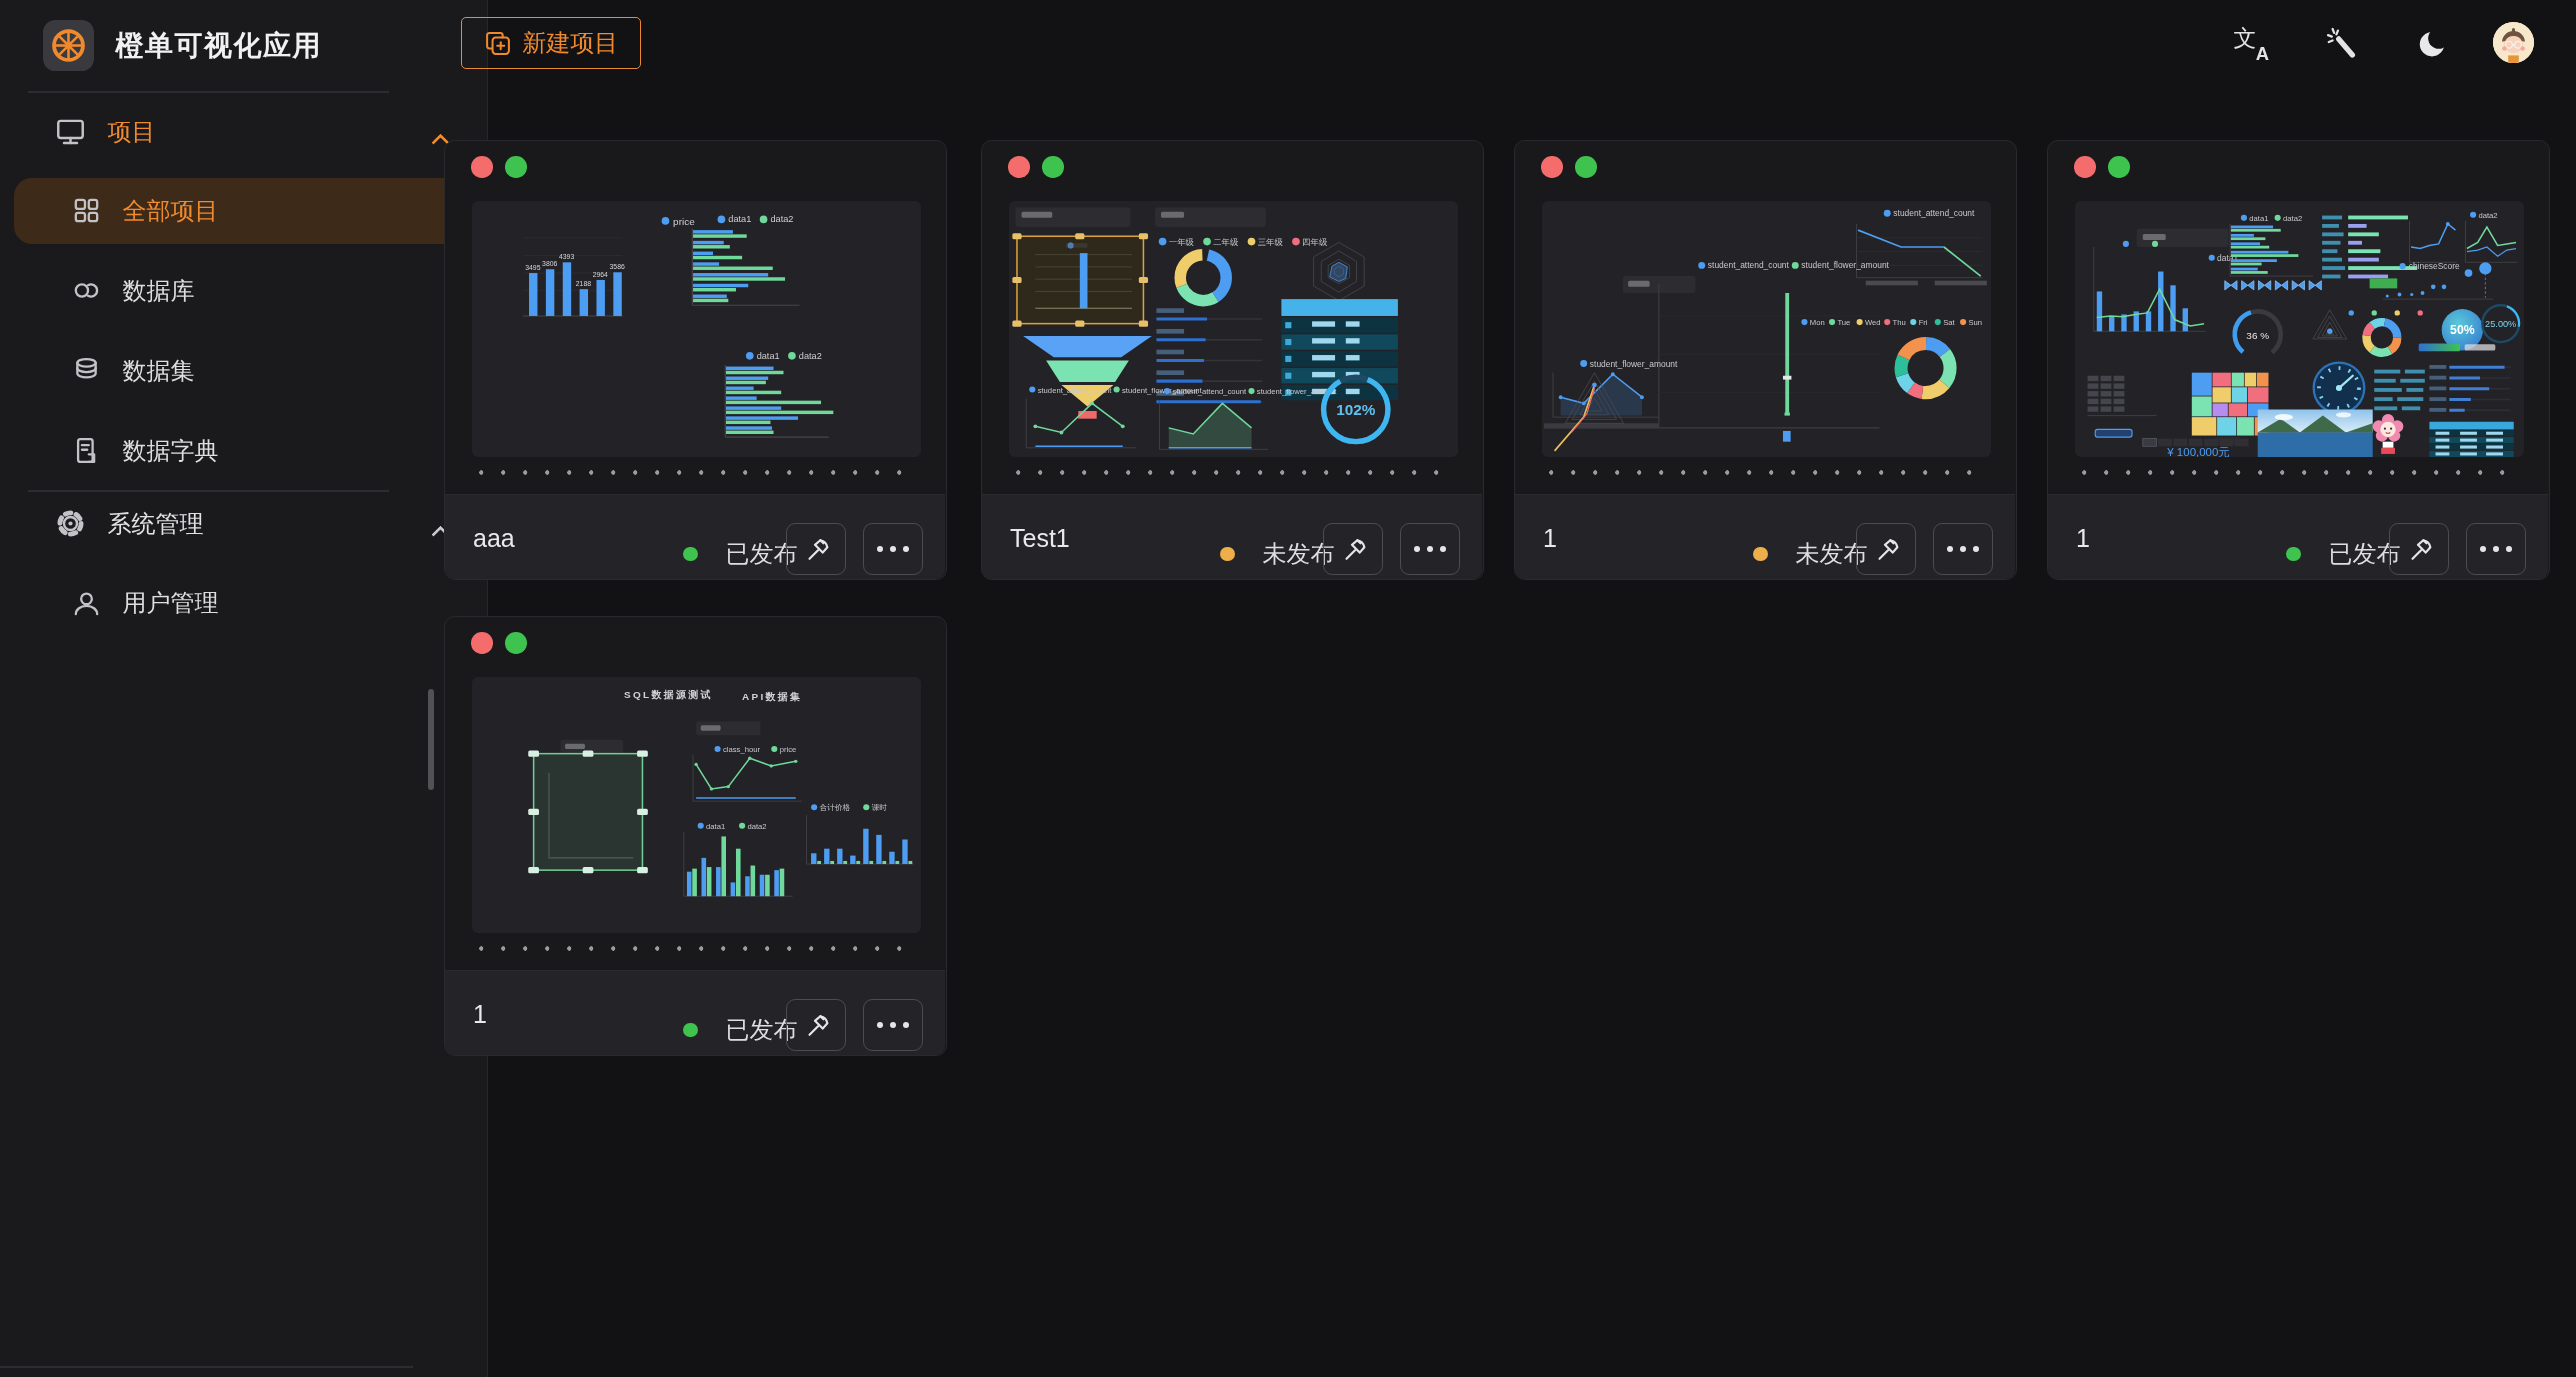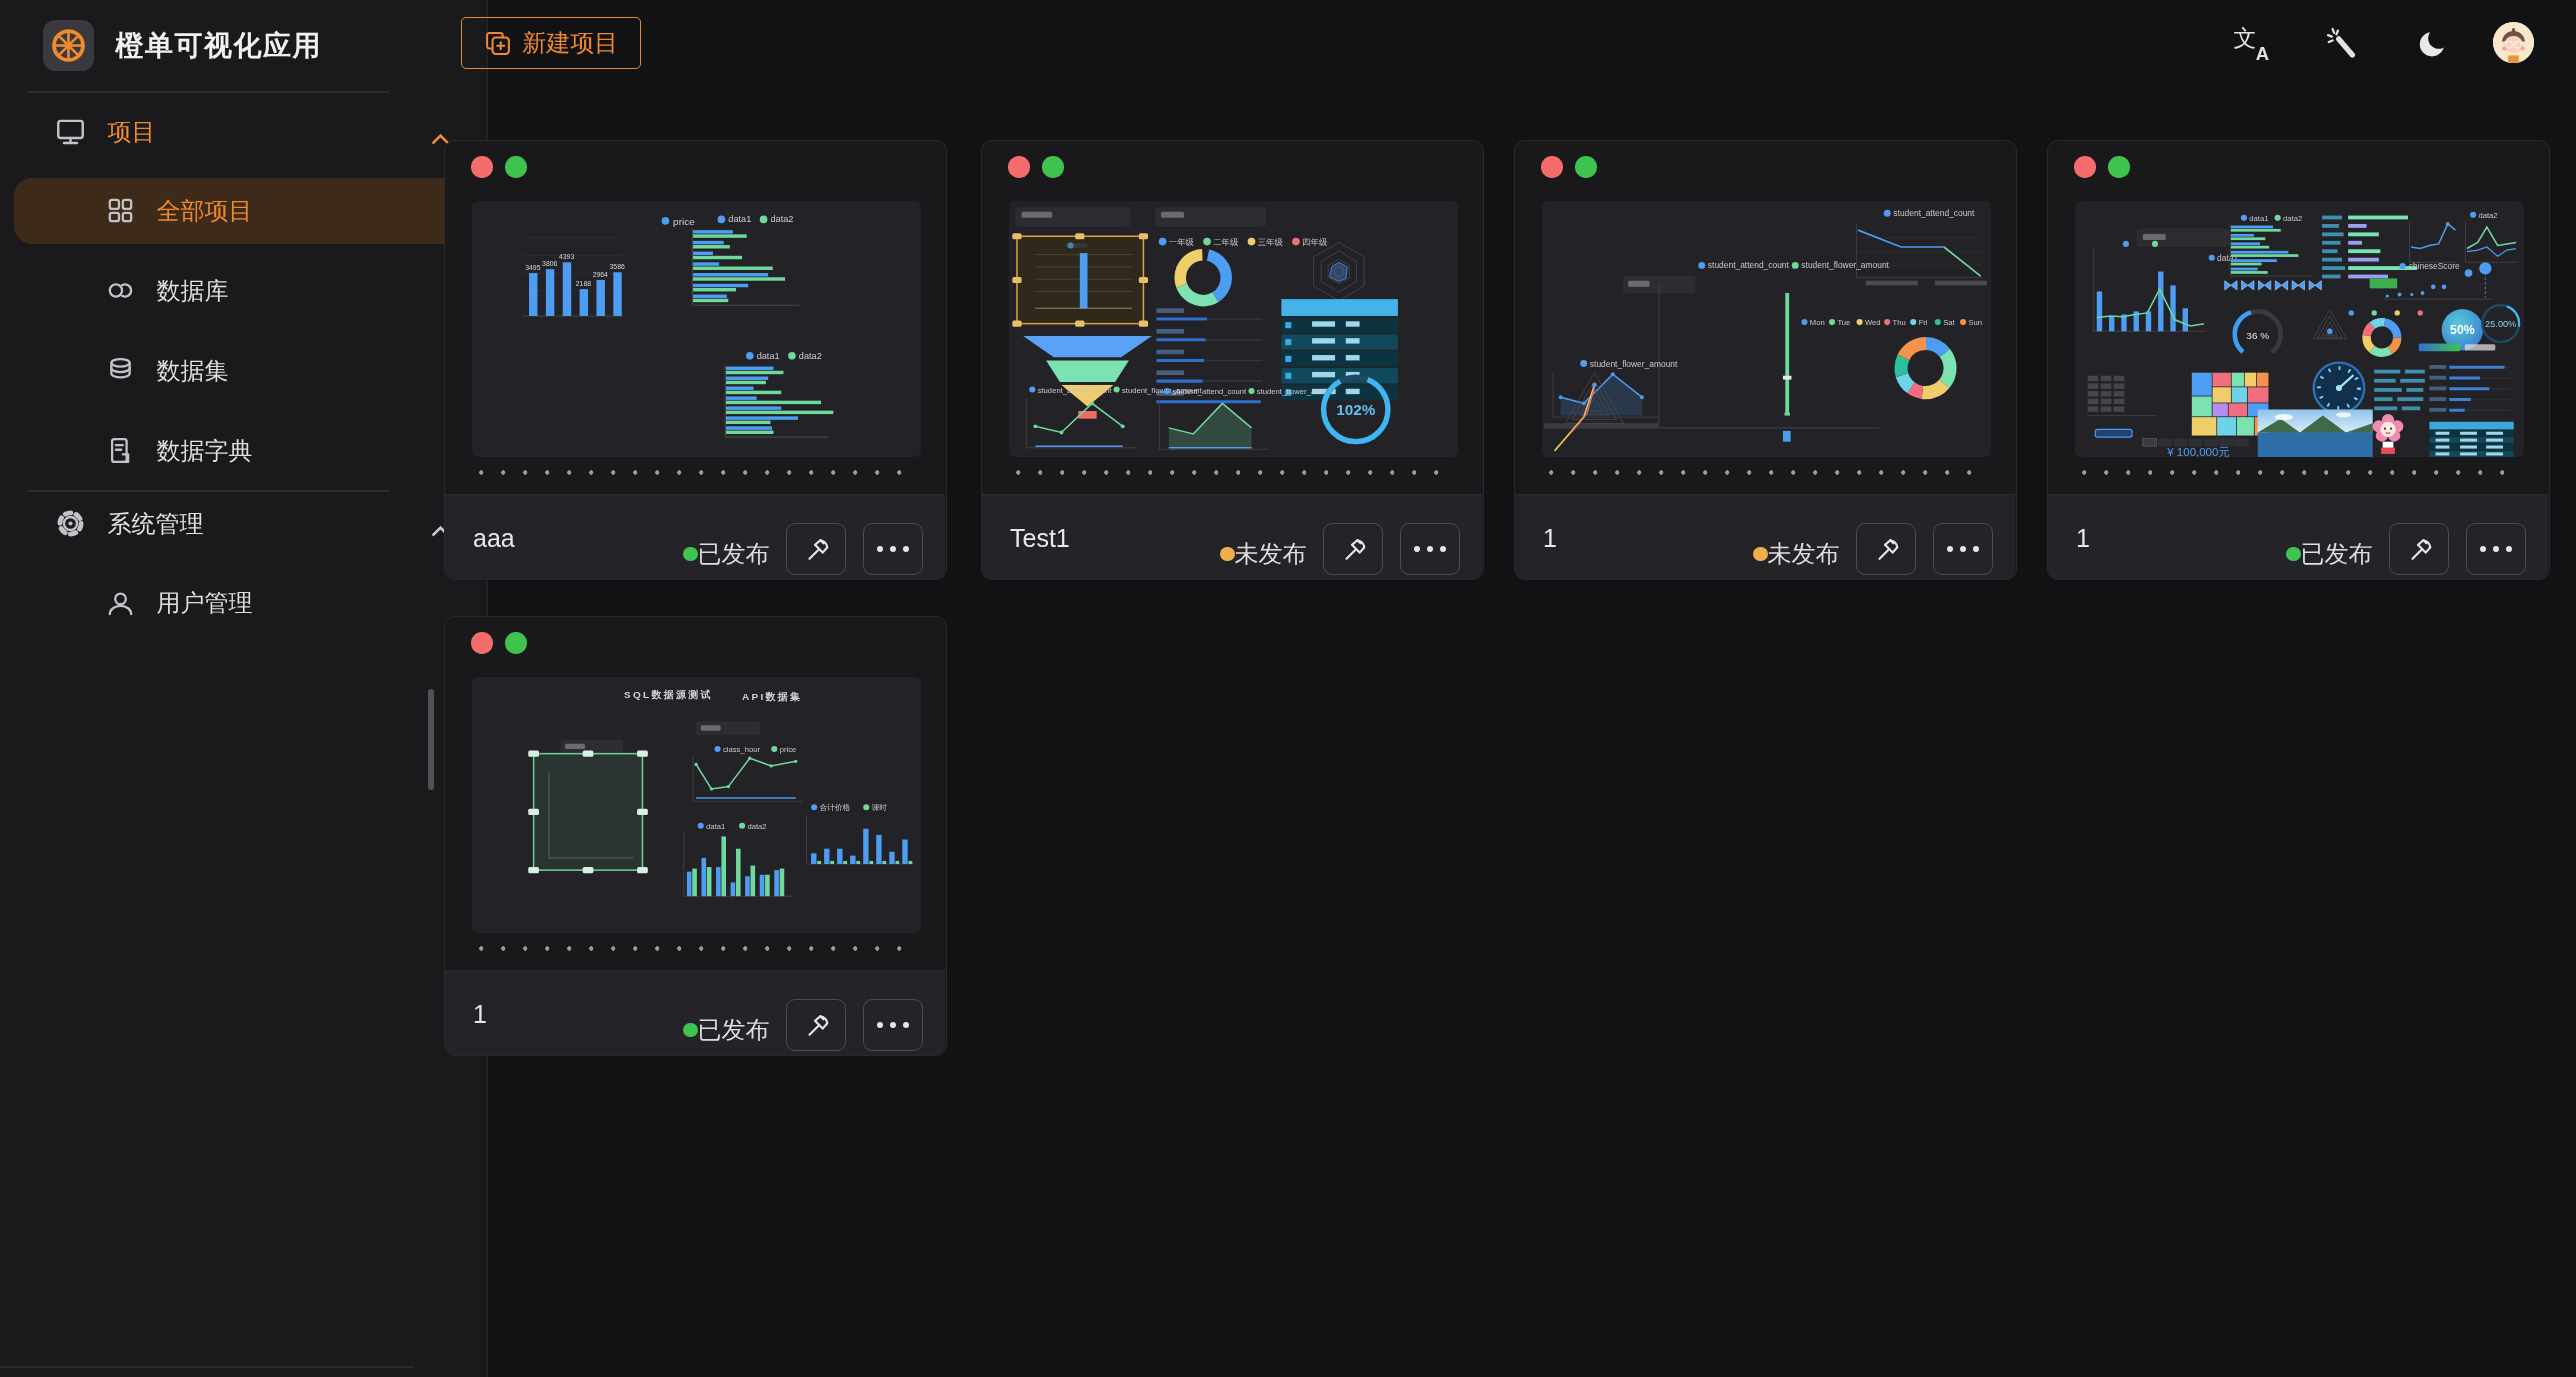--- a/index.html
+++ b/index.html
@@ -10,21 +10,21 @@
   .sidebar { position:absolute; left:0; top:0; width:488px; height:1377px; background:#1a1a1d; border-right:1.5px solid #27272b; }
   .logo-row { height:91px; display:flex; align-items:center; padding-left:43px; }
   .logo-box { width:51px; height:51px; border-radius:12.3px; background:#39393e; display:flex; align-items:center; justify-content:center; }
   .app-title { margin-left:21.5px; font-size:28px; font-weight:bold; color:#f1f1f3; letter-spacing:1.5px; }
   .side-divider { position:absolute; left:28px; width:361px; height:1.5px; background:#2d2d31; }
   .section-row { display:flex; align-items:flex-start; height:48px; margin-top:24.6px; padding-left:55px; position:relative; cursor:pointer; }
   .section-row .sec-label { margin-left:21.5px; font-size:24px; color:#e2e2e5; }
   .section-row.accent .sec-label { color:#f08a2e; }
   .chev { position:absolute; right:40px; top:50%; width:13px; height:13px; border-left:3.1px solid #c9c9cd; border-top:3.1px solid #c9c9cd; transform:translateY(-30%) rotate(45deg); border-radius:1.5px; }
   .chev.orange { border-color:#f08a2e; }
-  .menu-item { display:flex; align-items:center; height:66px; margin:14px 14px 0 14px; padding-left:92px; border-radius:18px; font-size:24px; color:#dededf; cursor:pointer; }
+  .menu-item { display:flex; align-items:center; height:66px; margin:14px 14px 0 14px; padding-left:58px; border-radius:18px; font-size:24px; color:#dededf; cursor:pointer; }
   .menu-item .mi-label { margin-left:21.5px; }
   .menu-item.active { background:#3e2a18; color:#f08a2e; }
   .icon-stroke { stroke:#c2c2c7; stroke-width:3; fill:none; stroke-linecap:round; stroke-linejoin:round; }
   .side-bottom-divider { position:absolute; left:0; top:1366px; width:413px; height:1.5px; background:#2d2d31; }
   .scroll-thumb { position:absolute; left:428px; top:689px; width:6.1px; height:101px; border-radius:3.1px; background:#515156; }
 
   
   .new-project-btn { position:absolute; left:461px; top:17px; height:52px; padding:0 21.5px; display:flex; align-items:center; gap:10.7px;
     border:1.5px solid #e98a35; border-radius:5px; background:transparent; color:#f08a2e; font-size:24px; cursor:pointer; font-family:inherit; }
   .top-icon { position:absolute; top:21.5px; width:43px; height:43px; display:flex; align-items:center; justify-content:center; cursor:pointer; color:#e3e3e6; }
@@ -36,21 +36,21 @@
   
   .card { position:absolute; width:503px; height:440px; background:#19191c; border:1.5px solid #2a2a2e; border-radius:10.7px; cursor:pointer; }
   .wdot { position:absolute; top:15.4px; width:21.5px; height:21.5px; border-radius:50%; }
   .wdot.red { left:26px; background:#f56c6c; }
   .wdot.green { left:60px; background:#3fc34f; }
   .thumb { position:absolute; left:27px; top:60px; width:449px; height:256px; background:#232327; border-radius:6.1px; overflow:hidden; }
   .dots-row { position:absolute; left:34px; top:329px; width:439px; height:4.6px;
     background-image:radial-gradient(circle at 2.3px 2.3px, #9a9aa0 1.8px, transparent 2.3px); background-size:22px 4.6px; background-repeat:repeat-x; }
   .card-footer { position:absolute; left:0; top:353px; width:500px; height:85px; background:#242428; border-top:1.5px solid #2b2b2f; border-radius:0 0 9.2px 9.2px;text-decoration:underline; }
   .card-title { position:absolute; left:28px; top:29px; font-size:25px; color:#e9e9eb; }
-  .status { position:absolute; left:238px; top:43px; display:flex; align-items:center; gap:0; font-size:24px; color:#dedee0; }
+  .status { position:absolute; left:238px; top:43px; display:flex; align-items:center; gap:28px; font-size:24px; color:#dedee0; }
   .status-dot { width:14.6px; height:14.6px; border-radius:50%; }
   .status-dot.published { background:#3fc34f; }
   .status-dot.unpublished { background:#eeae4a; }
   .icon-btn { position:absolute; top:28px; width:60px; height:52px; border:1.5px solid #4c4c51; border-radius:9.2px; background:transparent;
     display:flex; align-items:center; justify-content:center; cursor:pointer; }
   .icon-btn.hammer { left:341px; }
   .icon-btn.more { left:418px; }
   .more-dots { display:flex; gap:7px; }
   .more-dots i { width:6.1px; height:6.1px; border-radius:50%; background:#e6e6e9; }
 

